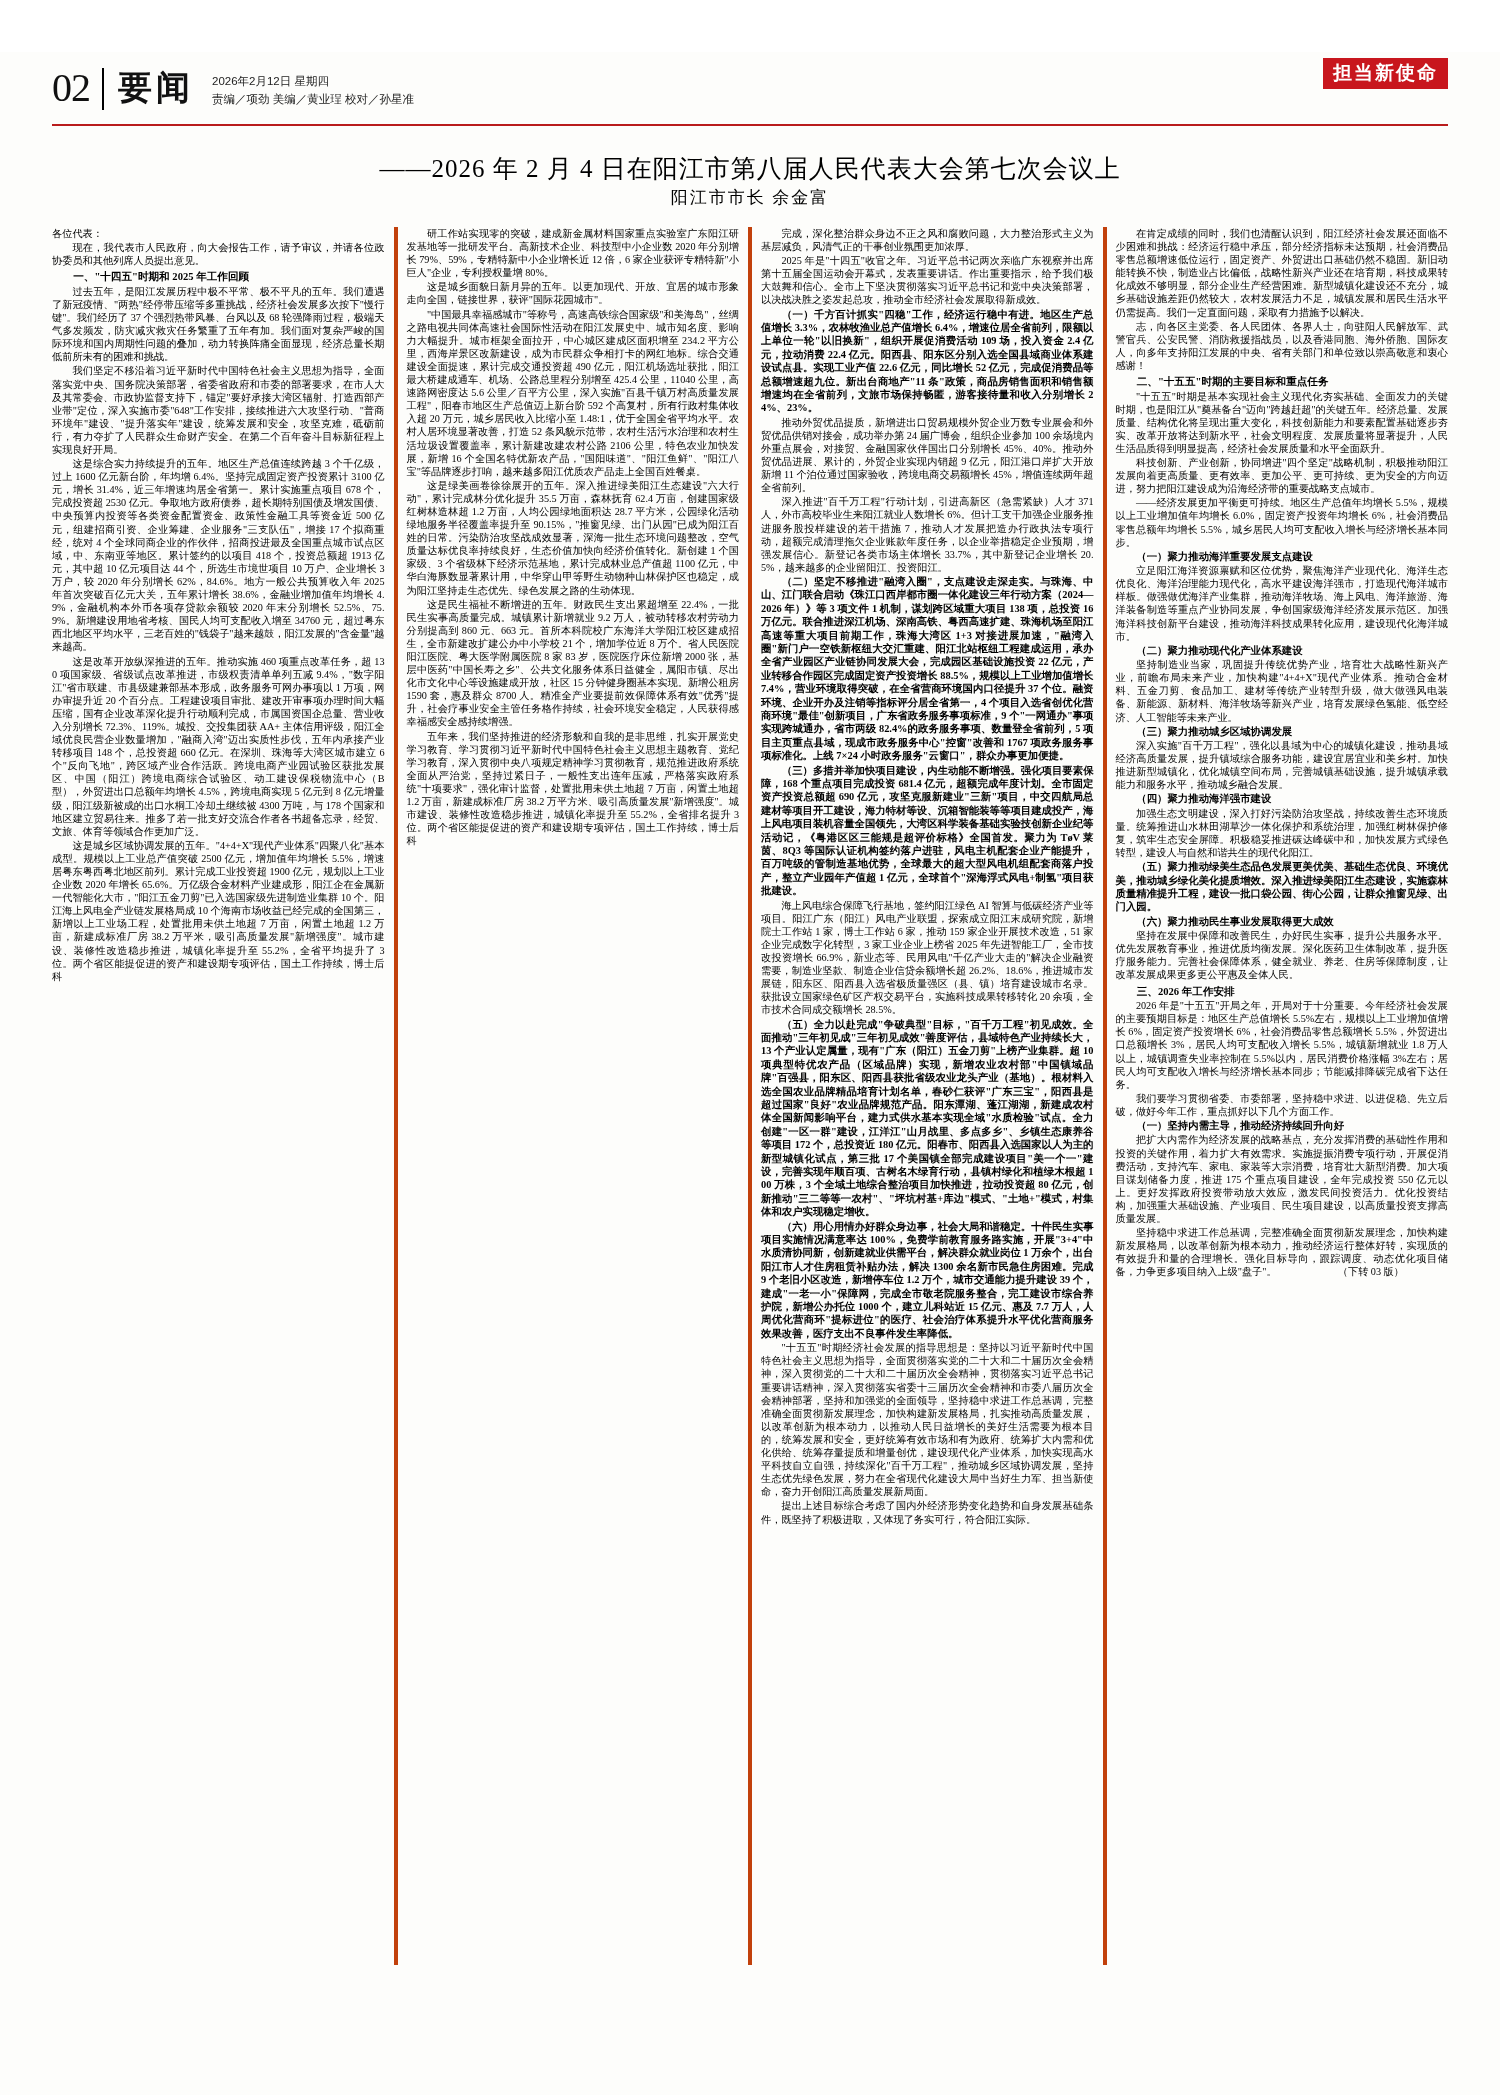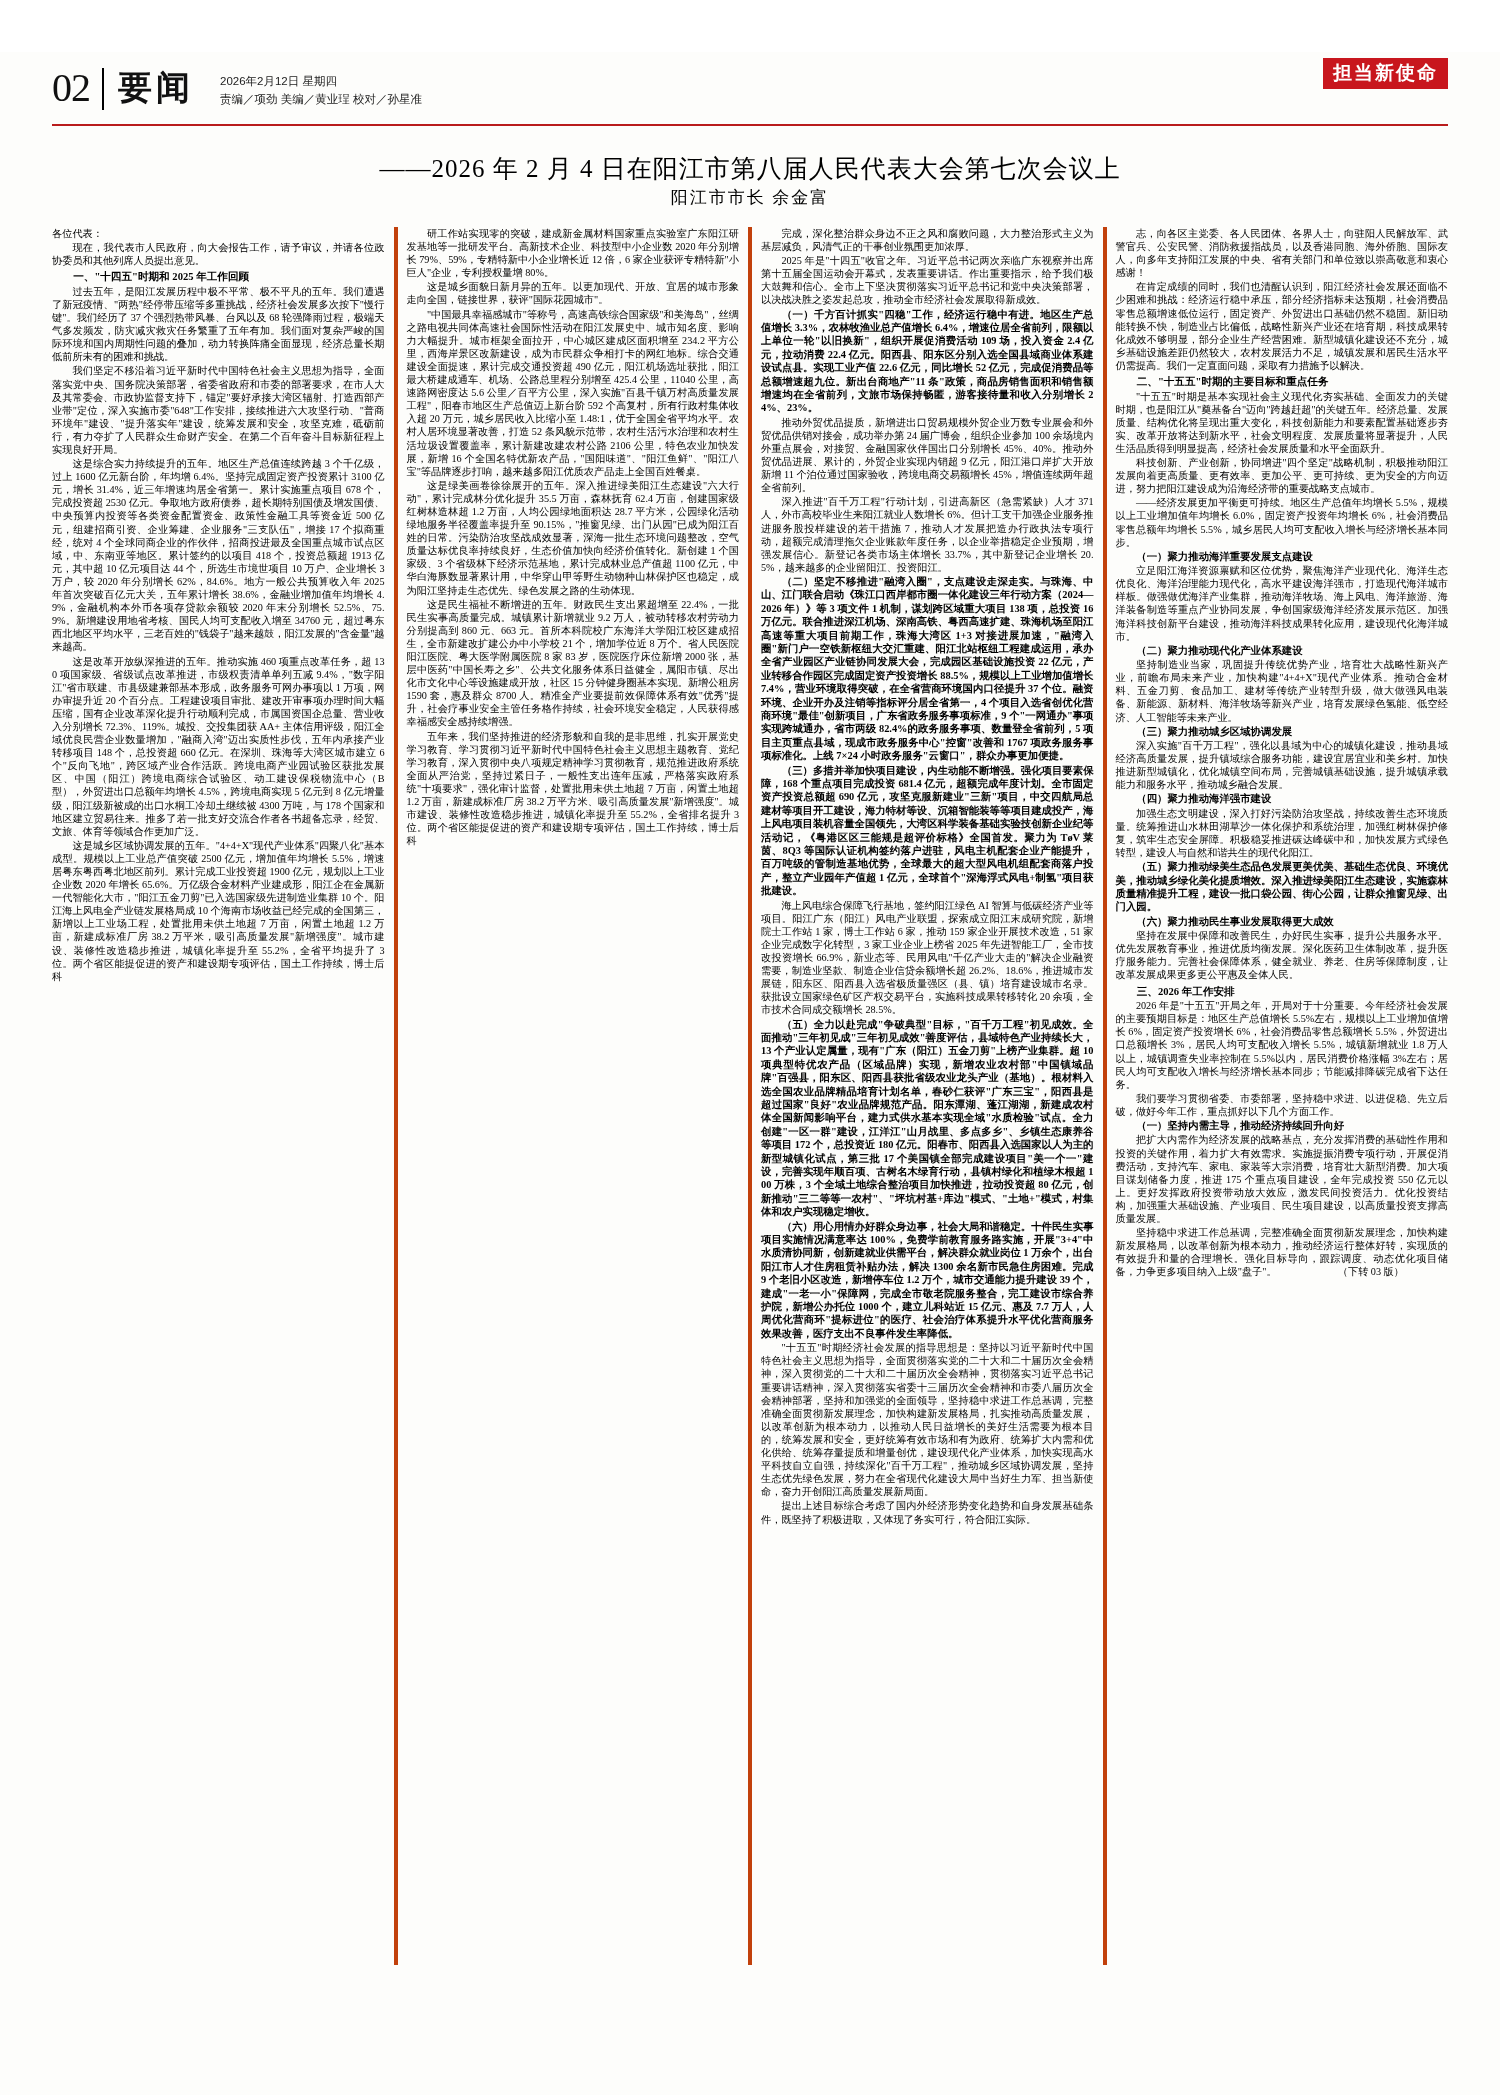--- a/index.html
+++ b/index.html
@@ -49,21 +49,21 @@
   }
   .section-title {
     font-family: "Liberation Serif", serif;
     font-size: 34px;
     line-height: 42px;
     font-weight: bold;
     letter-spacing: 4px;
     color: #111;
   }
   .masthead-meta {
-    margin-left: 26px;
+    margin-left: 18px;
     padding-top: 4px;
     font-size: 11.5px;
     line-height: 18px;
     font-family: "Liberation Sans", sans-serif;
     color: #222;
   }
   .masthead-meta div { white-space: nowrap; }
   .logo-box {
     position: absolute;
     right: 0;
@@ -195,22 +195,22 @@
         <p>深入推进"百千万工程"行动计划，引进高新区（急需紧缺）人才 371 人，外市高校毕业生来阳江就业人数增长 6%。但计工支干加强企业服务推进服务股投样建设的若干措施 7，推动人才发展把造办行政执法专项行动，超额完成清理拖欠企业账款年度任务，以企业举措稳定企业预期，增强发展信心。新登记各类市场主体增长 33.7%，其中新登记企业增长 20.5%，越来越多的企业留阳江、投资阳江。</p>
         <p class="h3">（二）坚定不移推进"融湾入圈"，支点建设走深走实。与珠海、中山、江门联合启动《珠江口西岸都市圈一体化建设三年行动方案（2024—2026 年）》等 3 项文件 1 机制，谋划跨区域重大项目 138 项，总投资 16 万亿元。联合推进深江机场、深南高铁、粤西高速扩建、珠海机场至阳江高速等重大项目前期工作，珠海大湾区 1+3 对接进展加速，"融湾入圈"新门户一空铁新枢纽大交汇重建、阳江北站枢纽工程建成运用，承办全省产业园区产业链协同发展大会，完成园区基础设施投资 22 亿元，产业转移合作园区完成固定资产投资增长 88.5%，规模以上工业增加值增长 7.4%，营业环境取得突破，在全省营商环境国内口径提升 37 个位。融资环境、企业开办及注销等指标评分居全省第一，4 个项目入选省创优化营商环境"最佳"创新项目，广东省政务服务事项标准，9 个"一网通办"事项实现跨城通办，省市两级 82.4%的政务服务事项、数量登全省前列，5 项目主页重点县域，现成市政务服务中心"控窗"改善和 1767 项政务服务事项标准化。上线 7×24 小时政务服务"云窗口"，群众办事更加便捷。</p>
         <p class="h3">（三）多措并举加快项目建设，内生动能不断增强。强化项目要素保障，168 个重点项目完成投资 681.4 亿元，超额完成年度计划。全市固定资产投资总额超 690 亿元，攻坚克服新建业"三新"项目，中交四航局总建材等项目开工建设，海力特材等设、沉箱智能装等等项目建成投产，海上风电项目装机容量全国领先，大湾区科学装备基础实验技创新企业纪等活动记，《粤港区区三能规是超评价标格》全国首发。聚力为 TøV 莱茵、8Q3 等国际认证机构签约落户进驻，风电主机配套企业产能提升，百万吨级的管制造基地优势，全球最大的超大型风电机组配套商落户投产，整立产业园年产值超 1 亿元，全球首个"深海浮式风电+制氢"项目获批建设。</p>
         <p>海上风电综合保障飞行基地，签约阳江绿色 AI 智算与低碳经济产业等项目。阳江广东（阳江）风电产业联盟，探索成立阳江末成研究院，新增院士工作站 1 家，博士工作站 6 家，推动 159 家企业开展技术改造，51 家企业完成数字化转型，3 家工业企业上榜省 2025 年先进智能工厂，全市技改投资增长 66.9%，新业态等、民用风电"千亿产业大走的"解决企业融资需要，制造业坚款、制造企业信贷余额增长超 26.2%、18.6%，推进城市发展链，阳东区、阳西县入选省极质量强区（县、镇）培育建设城市名录。获批设立国家绿色矿区产权交易平台，实施科技成果转移转化 20 余项，全市技术合同成交额增长 28.5%。</p>
         <p class="h3">（五）全力以赴完成"争破典型"目标，"百千万工程"初见成效。全面推动"三年初见成"三年初见成效"善度评估，县域特色产业持续长大，13 个产业认定属量，现有"广东（阳江）五金刀剪"上榜产业集群。超 10 项典型特优农产品（区域品牌）实现，新增农业农村部"中国镇域品牌"百强县，阳东区、阳西县获批省级农业龙头产业（基地）。根材料入选全国农业品牌精品培育计划名单，春砂仁获评"广东三宝"，阳西县是超过国家"良好"农业品牌规范产品。阳东潭湖、蓬江湖湖，新建成农村体全国新闻影响平台，建力式供水基本实现全域"水质检验"试点。全力创建"一区一群"建设，江洋江"山月战里、多点多乡"、乡镇生态康养谷等项目 172 个，总投资近 180 亿元。阳春市、阳西县入选国家以人为主的新型城镇化试点，第三批 17 个美国镇全部完成建设项目"美一个一"建设，完善实现年顺百项、古树名木绿育行动，县镇村绿化和植绿木根超 100 万株，3 个全域土地综合整治项目加快推进，拉动投资超 80 亿元，创新推动"三二等等一农村"、"坪坑村基+库边"模式、"土地+"模式，村集体和农户实现稳定增收。</p>
         <p class="h3">（六）用心用情办好群众身边事，社会大局和谐稳定。十件民生实事项目实施情况满意率达 100%，免费学前教育服务路实施，开展"3+4"中水质清协同新，创新建就业供需平台，解决群众就业岗位 1 万余个，出台阳江市人才住房租赁补贴办法，解决 1300 余名新市民急住房困难。完成 9 个老旧小区改造，新增停车位 1.2 万个，城市交通能力提升建设 39 个，建成"一老一小"保障网，完成全市敬老院服务整合，完工建设市综合养护院，新增公办托位 1000 个，建立儿科站近 15 亿元、惠及 7.7 万人，人周优化营商环"提标进位"的医疗、社会治疗体系提升水平优化营商服务效果改善，医疗支出不良事件发生率降低。</p>
         <p>"十五五"时期经济社会发展的指导思想是：坚持以习近平新时代中国特色社会主义思想为指导，全面贯彻落实党的二十大和二十届历次全会精神，深入贯彻党的二十大和二十届历次全会精神，贯彻落实习近平总书记重要讲话精神，深入贯彻落实省委十三届历次全会精神和市委八届历次全会精神部署，坚持和加强党的全面领导，坚持稳中求进工作总基调，完整准确全面贯彻新发展理念，加快构建新发展格局，扎实推动高质量发展，以改革创新为根本动力，以推动人民日益增长的美好生活需要为根本目的，统筹发展和安全，更好统筹有效市场和有为政府、统筹扩大内需和优化供给、统筹存量提质和增量创优，建设现代化产业体系，加快实现高水平科技自立自强，持续深化"百千万工程"，推动城乡区域协调发展，坚持生态优先绿色发展，努力在全省现代化建设大局中当好生力军、担当新使命，奋力开创阳江高质量发展新局面。</p>
         <p>提出上述目标综合考虑了国内外经济形势变化趋势和自身发展基础条件，既坚持了积极进取，又体现了务实可行，符合阳江实际。</p>
       </div>
       <div class="col">
+        <p>在肯定成绩的同时，我们也清醒认识到，阳江经济社会发展还面临不少困难和挑战：经济运行稳中承压，部分经济指标未达预期，社会消费品零售总额增速低位运行，固定资产、外贸进出口基础仍然不稳固。新旧动能转换不快，制造业占比偏低，战略性新兴产业还在培育期，科技成果转化成效不够明显，部分企业生产经营困难。新型城镇化建设还不充分，城乡基础设施差距仍然较大，农村发展活力不足，城镇发展和居民生活水平仍需提高。我们一定直面问题，采取有力措施予以解决。</p>
         <p>志，向各区主党委、各人民团体、各界人士，向驻阳人民解放军、武警官兵、公安民警、消防救援指战员，以及香港同胞、海外侨胞、国际友人，向多年支持阳江发展的中央、省有关部门和单位致以崇高敬意和衷心感谢！</p>
-        <p>在肯定成绩的同时，我们也清醒认识到，阳江经济社会发展还面临不少困难和挑战：经济运行稳中承压，部分经济指标未达预期，社会消费品零售总额增速低位运行，固定资产、外贸进出口基础仍然不稳固。新旧动能转换不快，制造业占比偏低，战略性新兴产业还在培育期，科技成果转化成效不够明显，部分企业生产经营困难。新型城镇化建设还不充分，城乡基础设施差距仍然较大，农村发展活力不足，城镇发展和居民生活水平仍需提高。我们一定直面问题，采取有力措施予以解决。</p>
         <p class="h2">二、"十五五"时期的主要目标和重点任务</p>
         <p>"十五五"时期是基本实现社会主义现代化夯实基础、全面发力的关键时期，也是阳江从"奠基备台"迈向"跨越赶超"的关键五年。经济总量、发展质量、结构优化将呈现出重大变化，科技创新能力和要素配置基础逐步夯实、改革开放将达到新水平，社会文明程度、发展质量将显著提升，人民生活品质得到明显提高，经济社会发展质量和水平全面跃升。</p>
         <p>科技创新、产业创新，协同增进"四个坚定"战略机制，积极推动阳江发展向着更高质量、更有效率、更加公平、更可持续、更为安全的方向迈进，努力把阳江建设成为沿海经济带的重要战略支点城市。</p>
         <p>——经济发展更加平衡更可持续。地区生产总值年均增长 5.5%，规模以上工业增加值年均增长 6.0%，固定资产投资年均增长 6%，社会消费品零售总额年均增长 5.5%，城乡居民人均可支配收入增长与经济增长基本同步。</p>
         <p class="h3">（一）聚力推动海洋重要发展支点建设</p>
         <p>立足阳江海洋资源禀赋和区位优势，聚焦海洋产业现代化、海洋生态优良化、海洋治理能力现代化，高水平建设海洋强市，打造现代海洋城市样板。做强做优海洋产业集群，推动海洋牧场、海上风电、海洋旅游、海洋装备制造等重点产业协同发展，争创国家级海洋经济发展示范区。加强海洋科技创新平台建设，推动海洋科技成果转化应用，建设现代化海洋城市。</p>
         <p class="h3">（二）聚力推动现代化产业体系建设</p>
         <p>坚持制造业当家，巩固提升传统优势产业，培育壮大战略性新兴产业，前瞻布局未来产业，加快构建"4+4+X"现代产业体系。推动合金材料、五金刀剪、食品加工、建材等传统产业转型升级，做大做强风电装备、新能源、新材料、海洋牧场等新兴产业，培育发展绿色氢能、低空经济、人工智能等未来产业。</p>
         <p class="h3">（三）聚力推动城乡区域协调发展</p>
         <p>深入实施"百千万工程"，强化以县域为中心的城镇化建设，推动县域经济高质量发展，提升镇域综合服务功能，建设宜居宜业和美乡村。加快推进新型城镇化，优化城镇空间布局，完善城镇基础设施，提升城镇承载能力和服务水平，推动城乡融合发展。</p>

